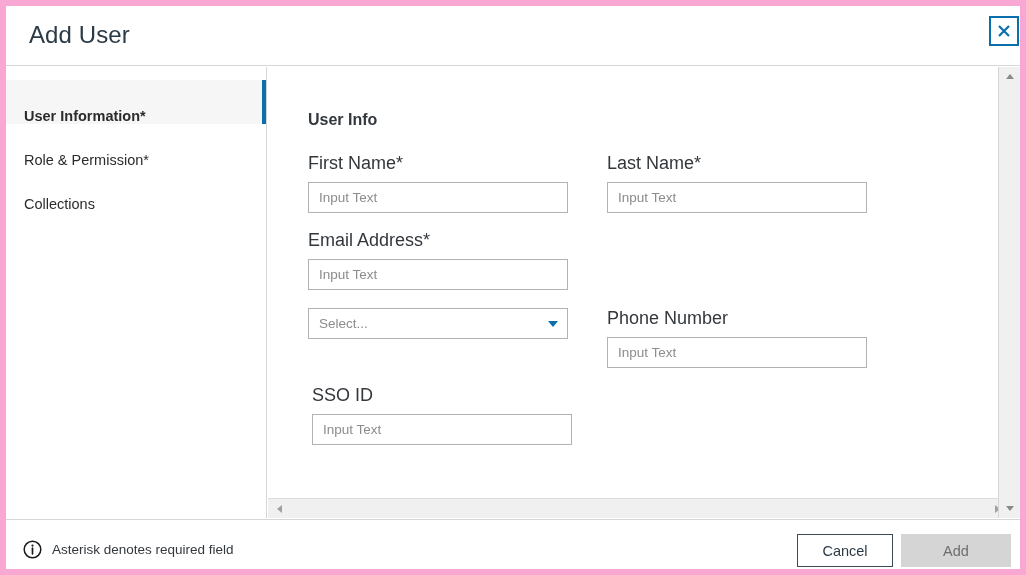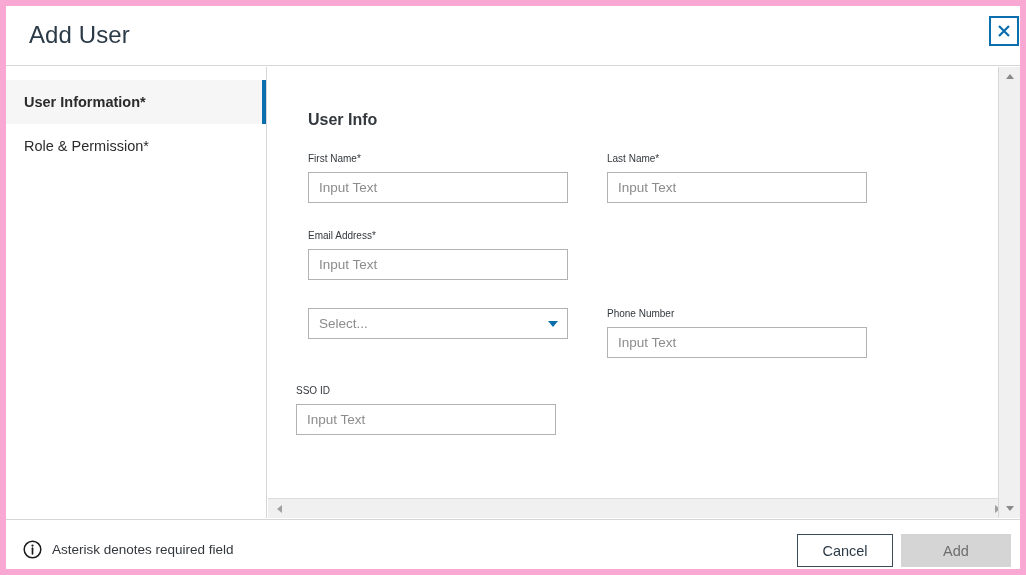--- a/index.html
+++ b/index.html
@@ -70,21 +70,21 @@
     left: 0; top: 0;
     width: 261px;
     height: 451px;
     background: #ffffff;
     border-right: 1px solid #d6d6d6;
   }
   .nav-item {
     position: relative;
     height: 44px;
     display: flex;
-    align-items: center;
+    align-items: flex-end;
     padding-left: 18px;
     font-size: 14.5px;
     color: #2b2b2b;
     cursor: pointer;
     background: transparent;
   }
   .nav-item.active {
     background: #f6f6f6;
     font-weight: bold;
   }
@@ -124,21 +124,21 @@
     top: 44px;
     font-size: 16px;
     font-weight: bold;
     color: #32383d;
   }
 
   .field {
     position: absolute;
   }
   .field-label {
-    font-size: 10px;
+    font-size: 18px;
     color: #33383d;
     margin-bottom: 8px;
     display: block;
     white-space: nowrap;
   }
   .text-input {
     width: 260px;
     height: 31px;
     border: 1px solid #b2b2b2;
     background: #ffffff;
@@ -179,21 +179,21 @@
     border-top: 6.5px solid #0b6ead;
     pointer-events: none;
   }
 
   
   #field-first-name { left: 40px;  top: 86px; }
   #field-last-name  { left: 339px; top: 86px; }
   #field-email      { left: 40px;  top: 163px; }
   #field-country    { left: 40px;  top: 241px; }
   #field-phone      { left: 339px; top: 241px; }
-  #field-sso        { left: 28px;  top: 318px; }
+  #field-sso        { left: 44px;  top: 318px; }
 
   
   #vscroll {
     position: absolute;
     right: 0;
     top: 61px;
     width: 22px;
     height: 451px;
     background: #f0f0f0;
     border-left: 1px solid #d6d6d6;
@@ -330,20 +330,23 @@
     <div id="sidebar">
       <div id="nav-spacer-top"></div>
       <div class="nav-item active">
         <span class="nav-label">User Information*</span>
       </div>
       <div class="nav-gap"></div>
       <div class="nav-item">
         <span class="nav-label">Role &amp; Permission*</span>
       </div>
       <div class="nav-gap"></div>
+      <div class="nav-item">
+        <span class="nav-label">Collections</span>
+      </div>
     </div>
 
     <div id="main-panel">
       <div id="form-scroll">
 
         <div id="section-title">User Info</div>
 
         <div class="field" id="field-first-name">
           <label class="field-label">First Name*</label>
           <input class="text-input" type="text" placeholder="Input Text" style="">

